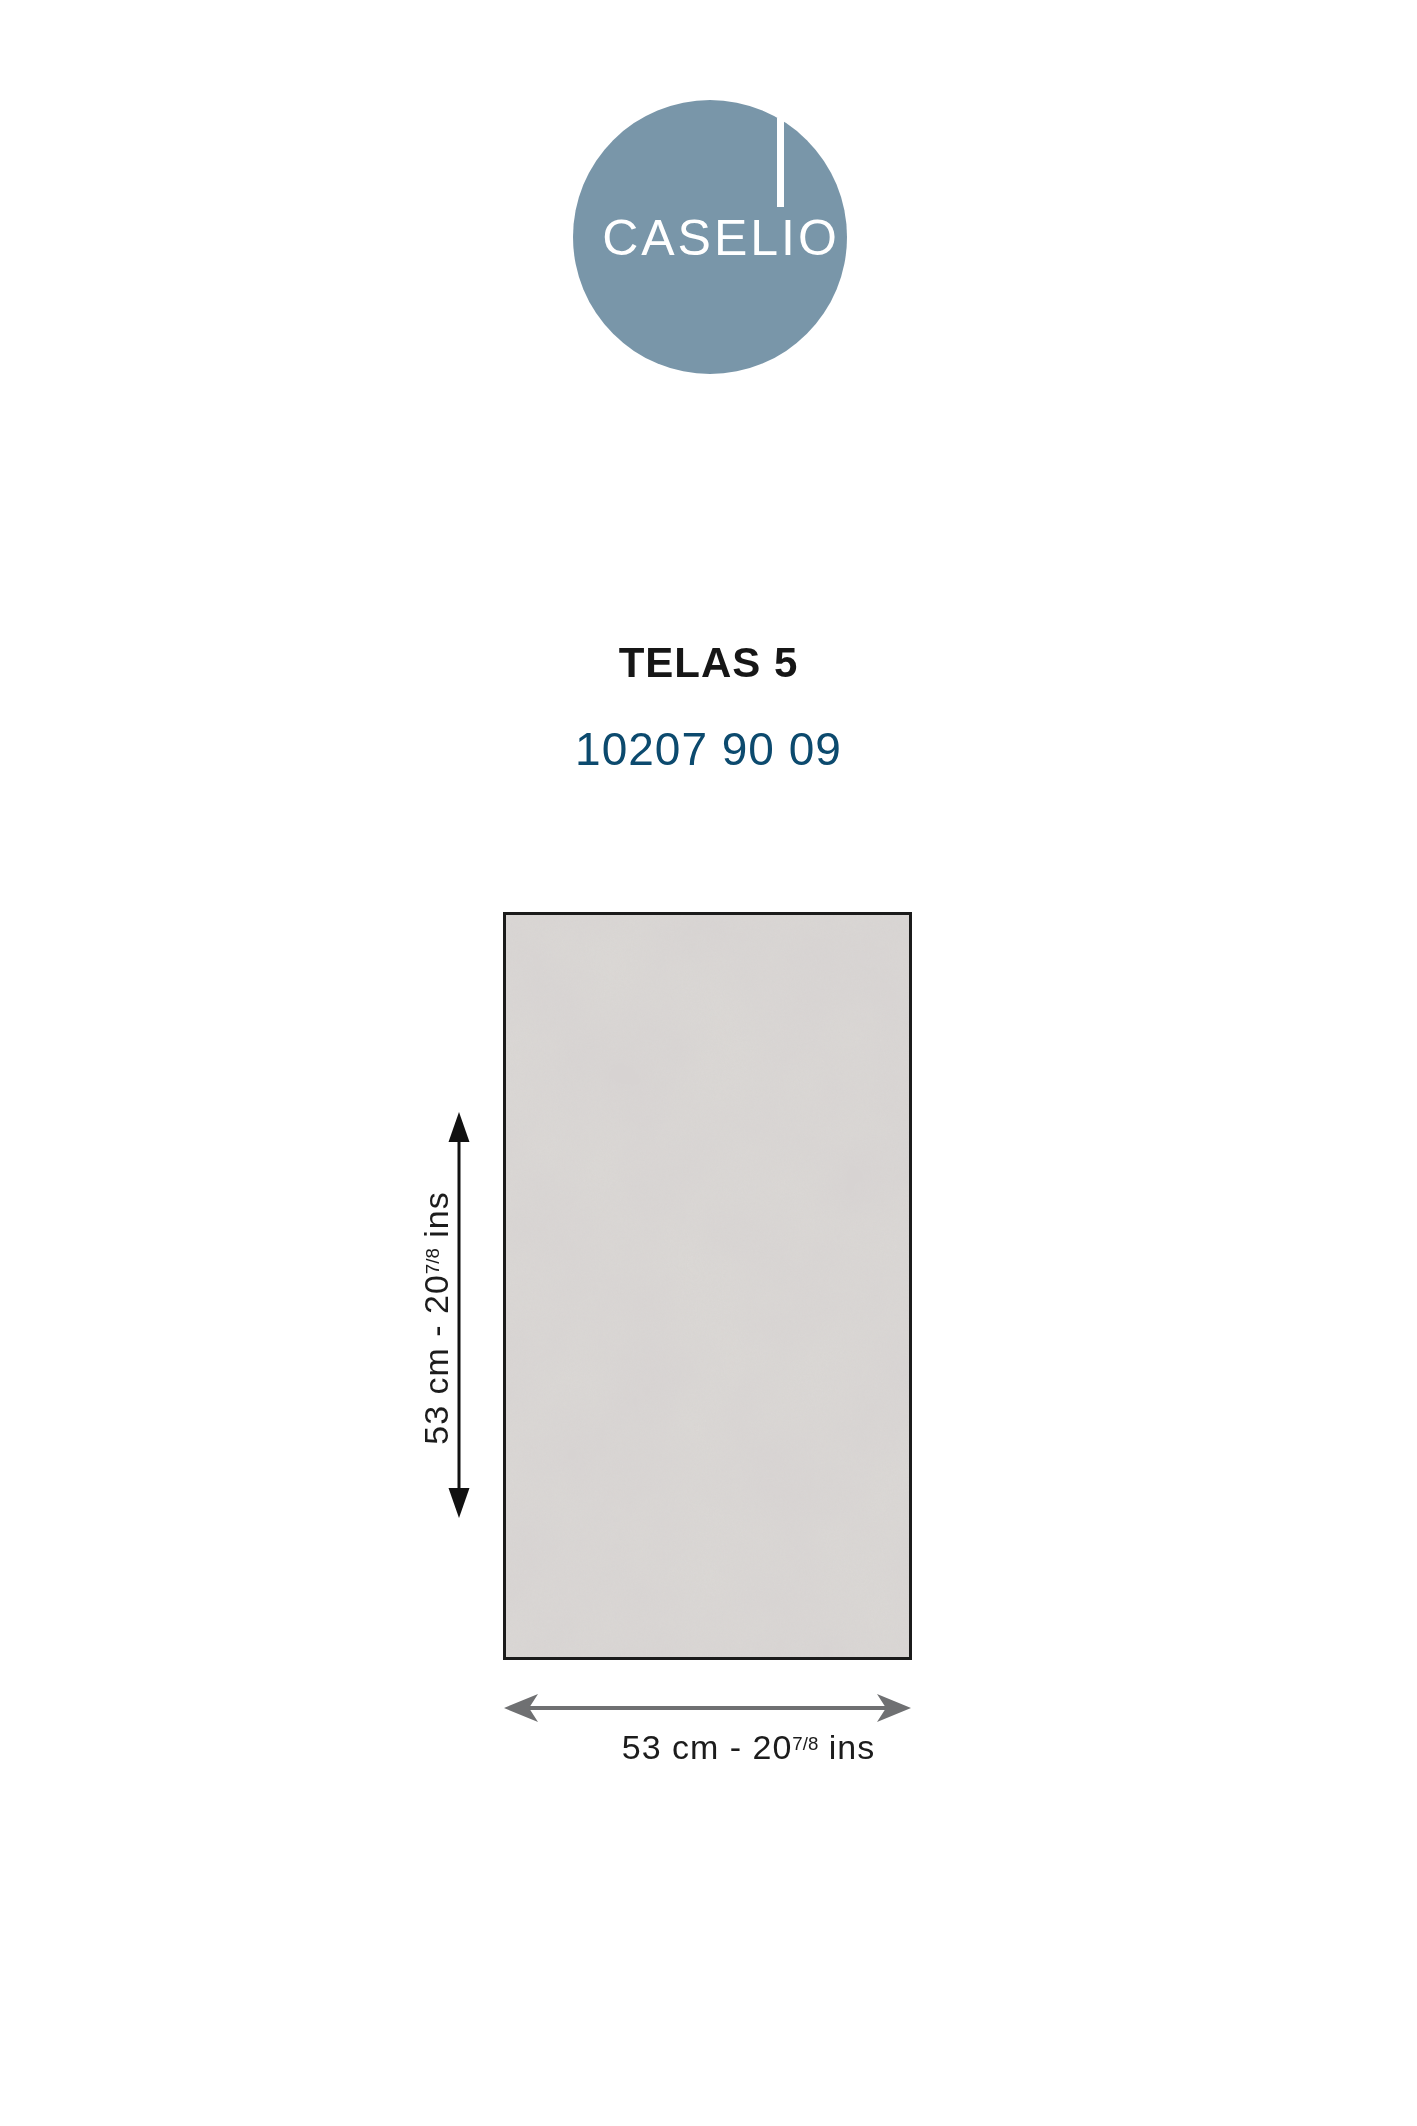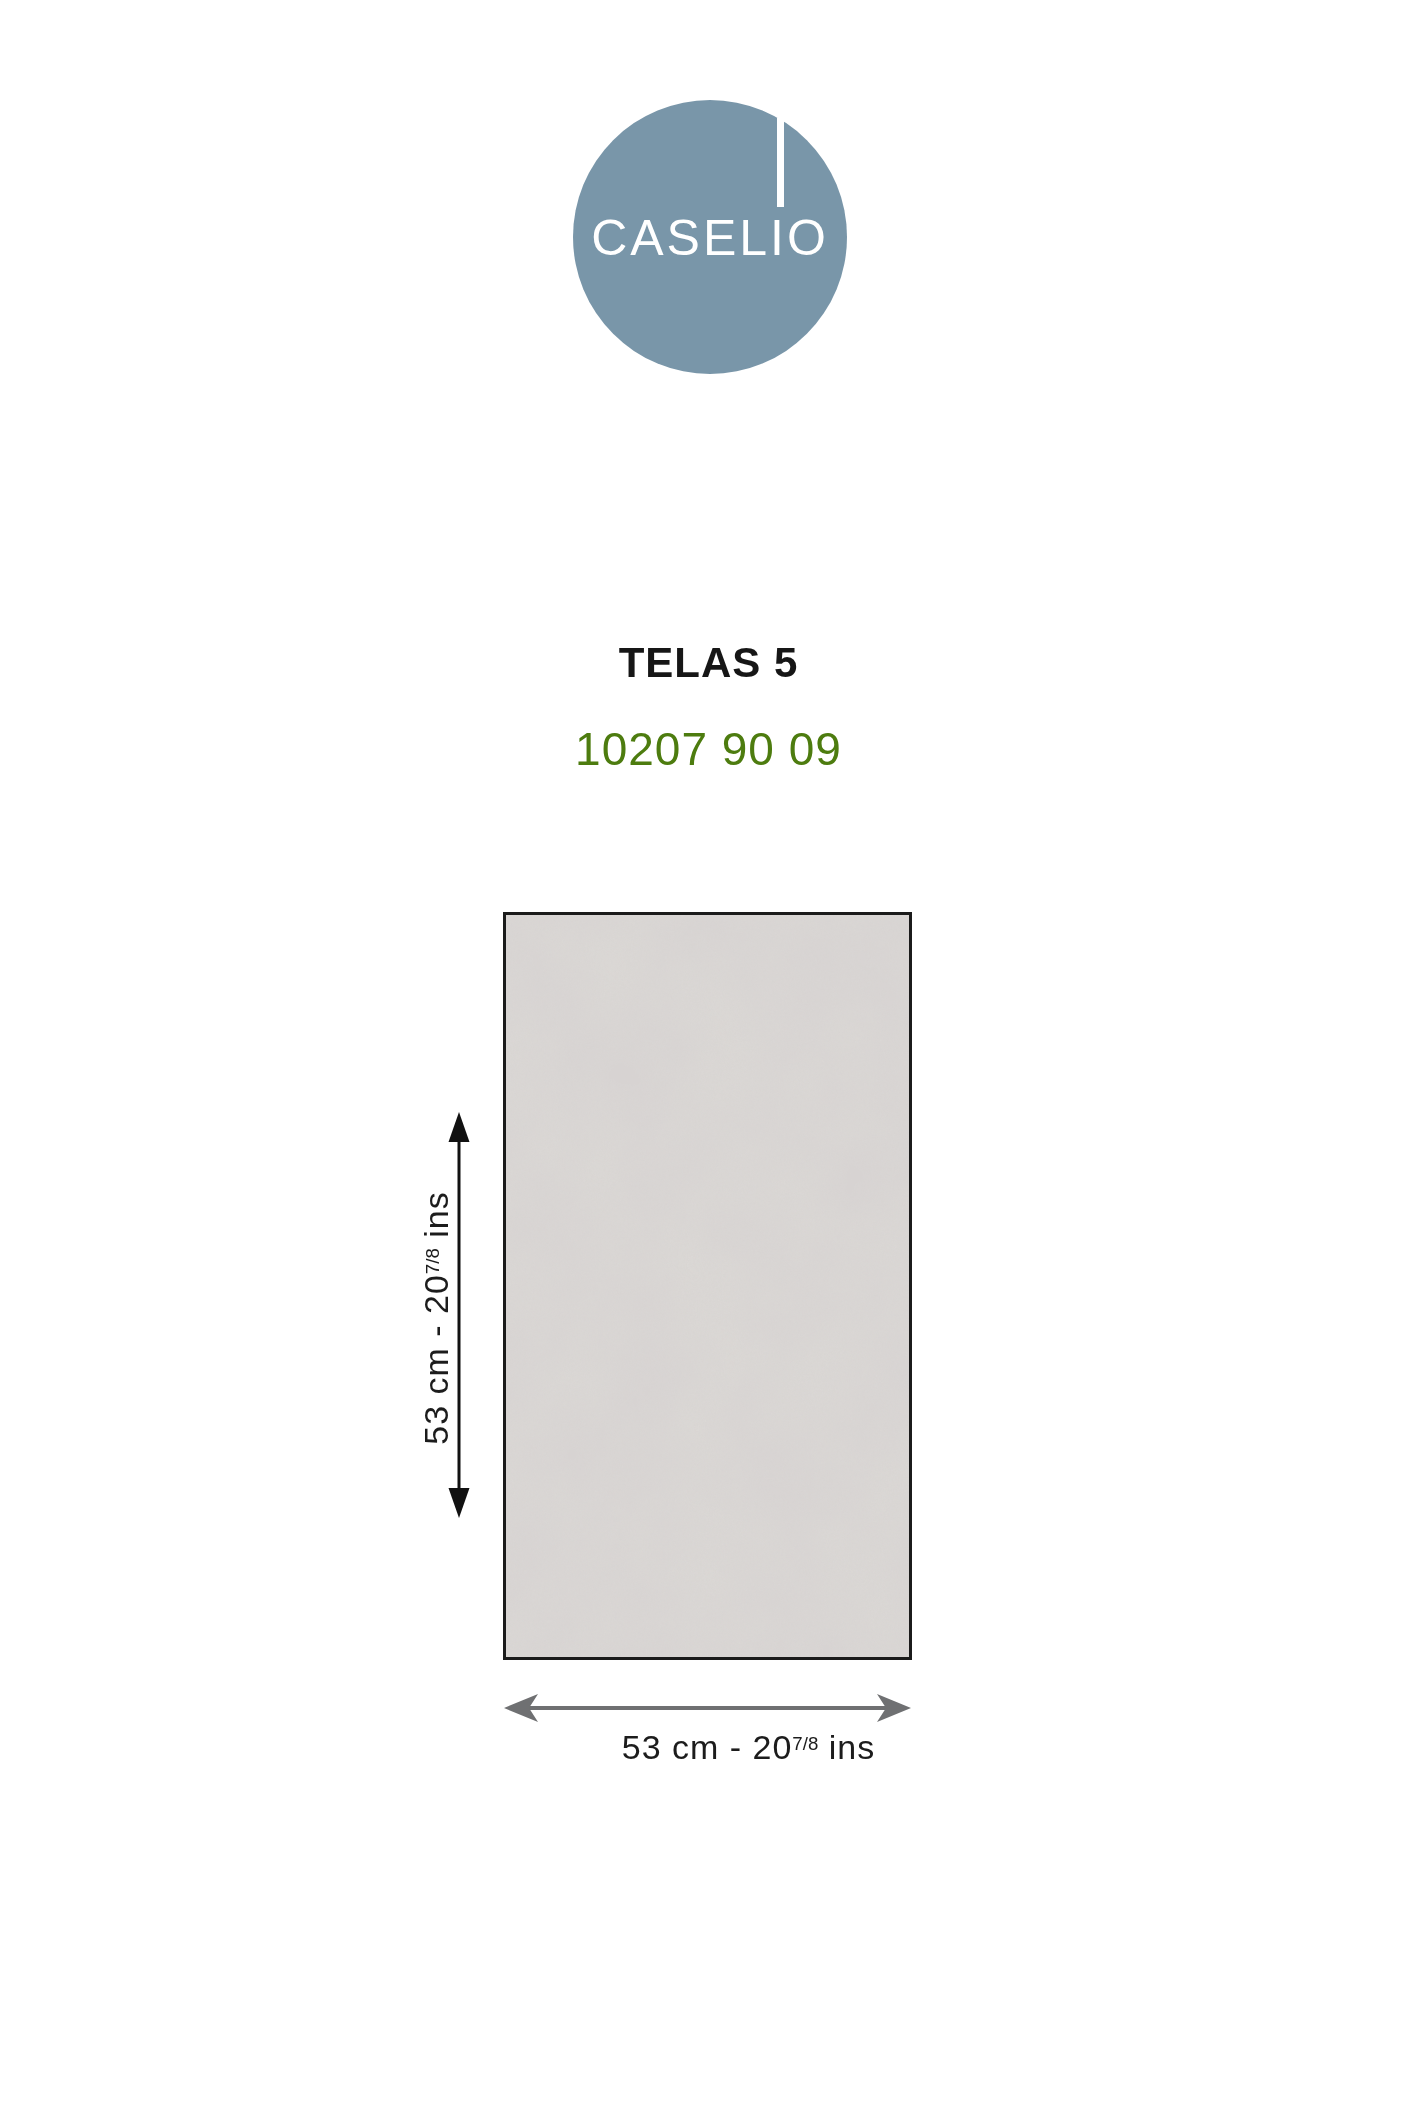--- a/index.html
+++ b/index.html
@@ -18,31 +18,31 @@
     background:#7996a9;
   }
   .logo-bar{
     position:absolute;left:204px;top:18px;width:7px;height:89px;
     background:#ffffff;
   }
   .logo-wordmark{
     position:absolute;left:0;top:113px;width:100%;
     text-align:center;
     color:#ffffff;font-size:50px;line-height:1;font-weight:400;
-    letter-spacing:3px;white-space:nowrap;
+    letter-spacing:3px;white-space:nowrap;padding-left:11px;
   }
   
   .collection{
     position:absolute;left:0;top:642px;width:100%;
     text-align:center;color:#161616;
     font-size:42px;line-height:1;font-weight:700;letter-spacing:1px;
   }
   .reference{
     position:absolute;left:0;top:726px;width:100%;
-    text-align:center;color:#4d7c0f;
+    text-align:center;color:#0c4a6e;
     font-size:46px;line-height:1;font-weight:300;letter-spacing:1px;
   }
   
   .swatch{
     position:absolute;left:503px;top:912px;width:409px;height:748px;
     border:3px solid #1b1b1b;box-sizing:border-box;
     background:#d9d6d3;
   }
   .swatch svg{display:block;width:100%;height:100%;}
   

